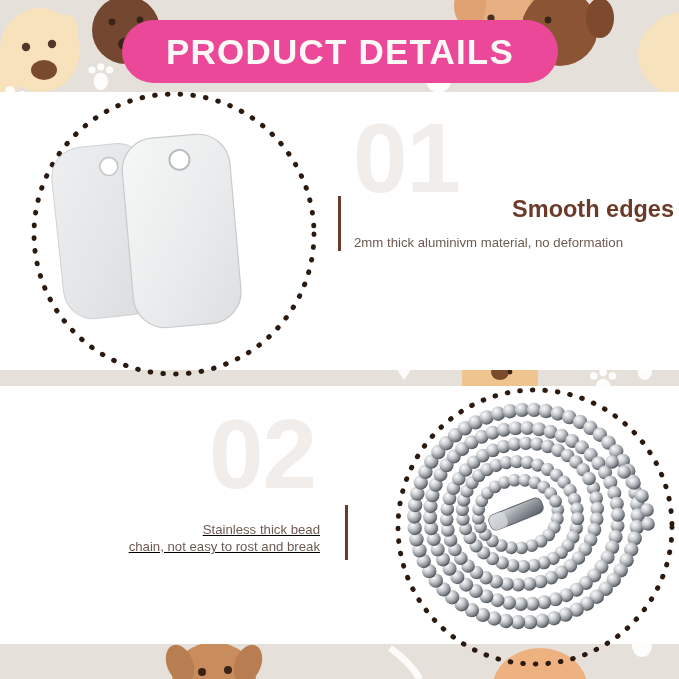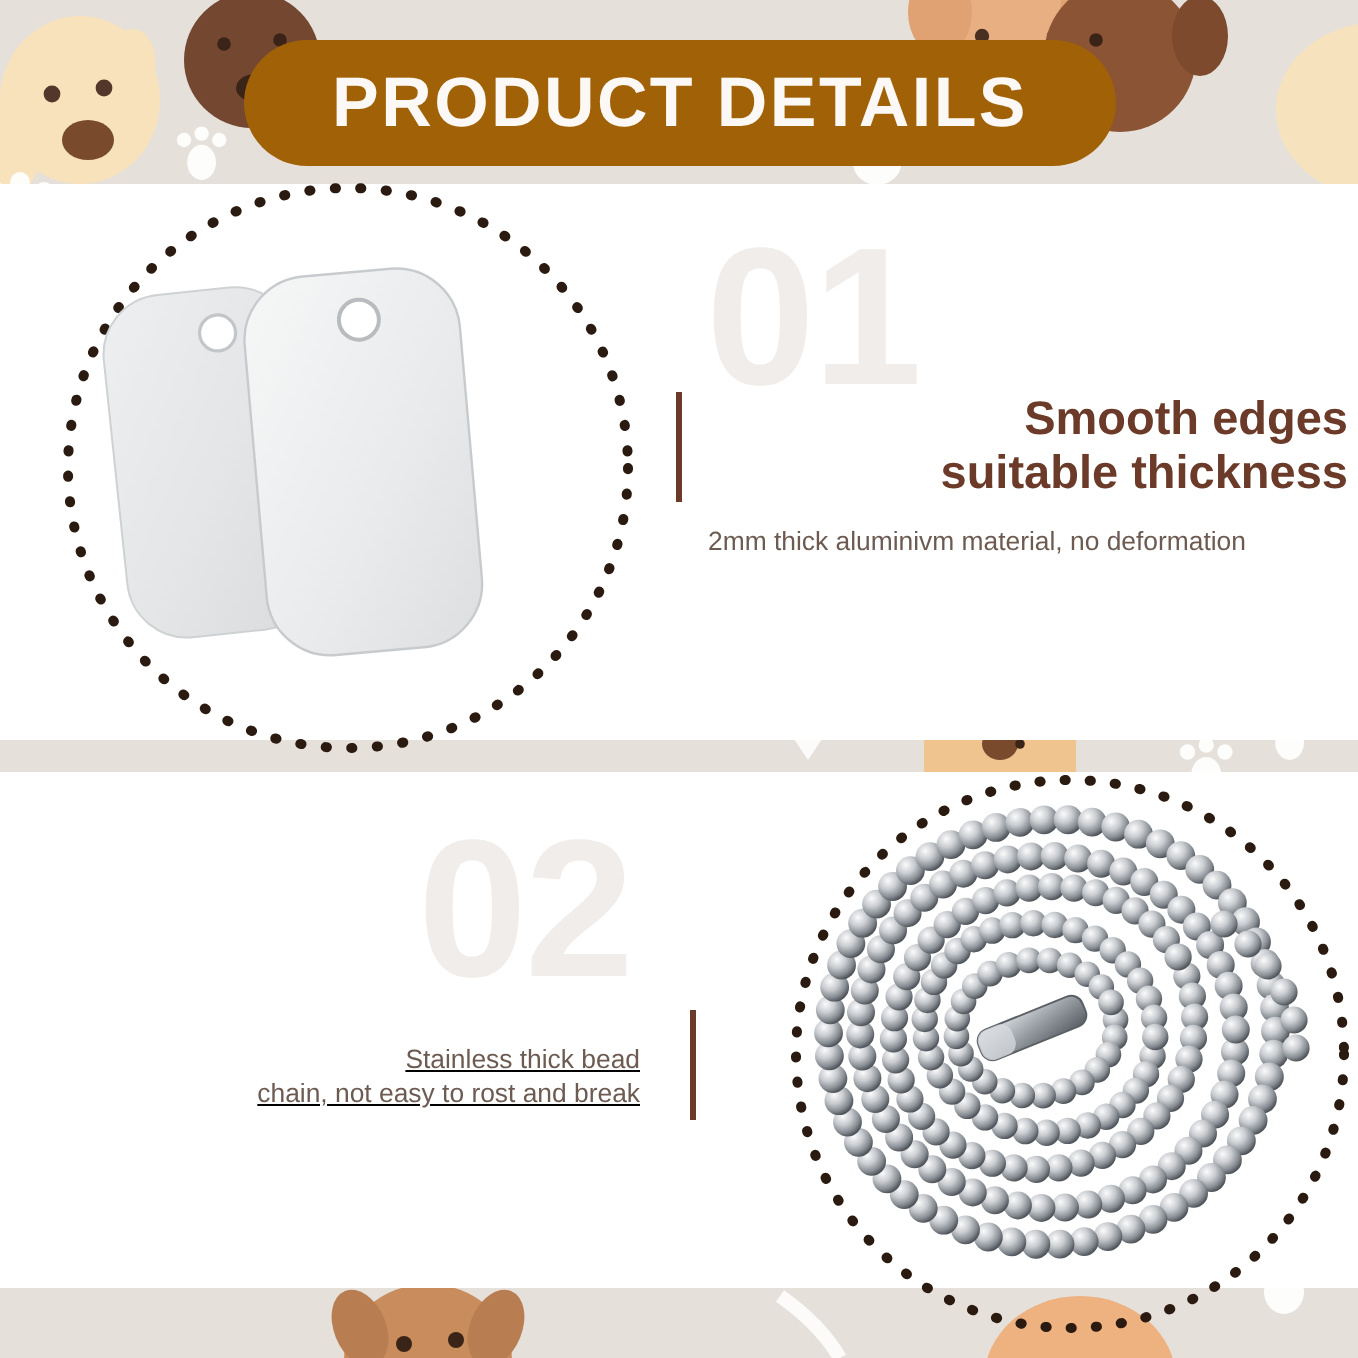--- a/index.html
+++ b/index.html
@@ -19,21 +19,21 @@
 
   
   #bg-pattern{position:absolute;inset:0;z-index:0;}
   #bg-pattern svg{display:block;width:679px;height:679px;}
 
   
   #banner{
     position:absolute;
     left:122px;top:20px;
     width:436px;height:63px;
-    background:#a16207;
+    background:#ec4899;
     border-radius:34px;
     z-index:6;
     display:flex;align-items:center;justify-content:center;
   }
   #banner-title{
     color:#fbf8f5;
     font-weight:bold;
     font-size:35px;
     letter-spacing:1.2px;
     line-height:1;
@@ -527,21 +527,20 @@
         <rect x="-28" y="-8" width="56" height="16" rx="6" fill="url(#clasp)" stroke="#5a6066" stroke-width="1"></rect>
         <rect x="-28" y="-8" width="18" height="16" rx="6" fill="#d7dadd" opacity="0.75"></rect>
       </g>
     </svg>
   </div>
 
   <div class="section-text" id="section-one-text">
     <div class="watermark" id="watermark-one">01</div>
     <div class="headline" id="headline-one">
       <span>Smooth edges</span><br>
-      <span>suitable thickness</span>
     </div>
     <p class="subtext" id="subtext-one">2mm thick aluminivm material, no deformation</p>
   </div>
   <div class="accent-bar" id="accent-bar-one"></div>
 
   <div class="section-text" id="section-two-text">
     <div class="watermark" id="watermark-two">02</div>
     <div class="headline" id="headline-two">
       <br>
     </div>

